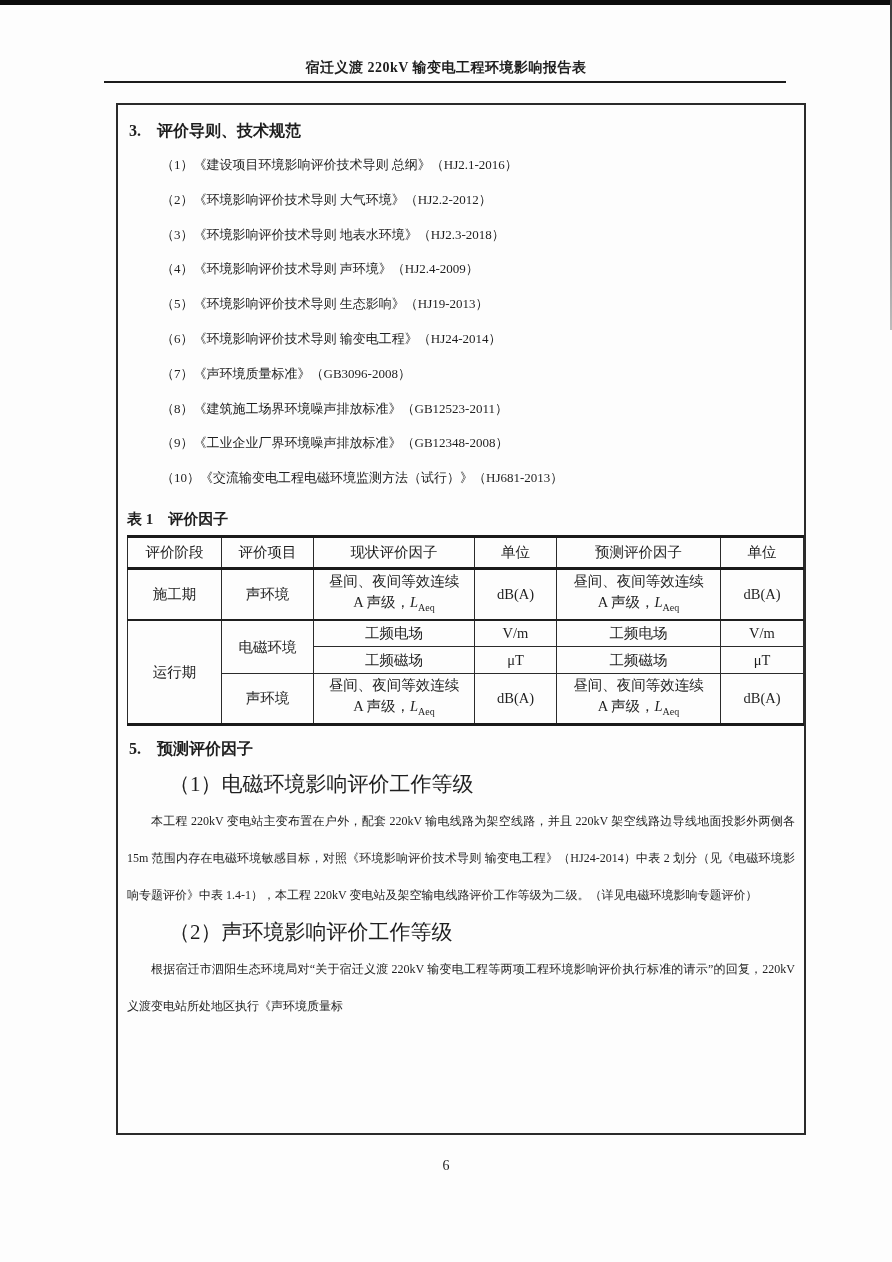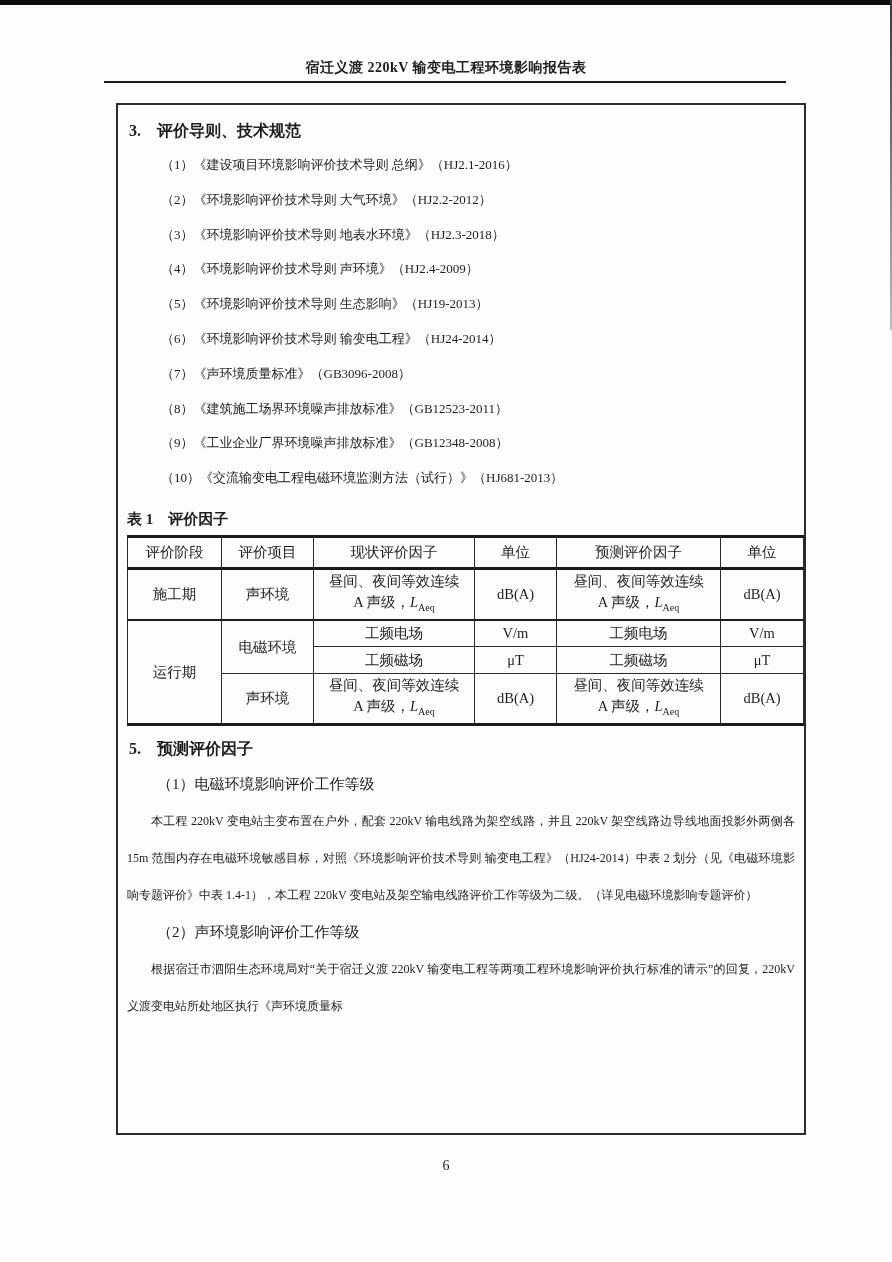--- a/index.html
+++ b/index.html
@@ -40,21 +40,21 @@
   }
   table.factors thead th { height:32px; border-bottom:3px solid #1a1a1a; }
   tr.tall td { height:50px; }
   tr.short td { height:27px; }
   tr.opstart td { border-top:2px solid #1f1f1f; }
   td.nb { border-bottom-style:hidden; }
   td.nt { border-top-style:hidden; }
   .nl { line-height:21px; }
   .sym { font-style:italic; font-family:"Liberation Serif",serif; }
   sub.subsc { font-size:10px; }
-  .sub-heading { font-size:15px; line-height:37px; text-indent:2em; margin:0; }
+  .sub-heading { font-size:21px; line-height:37px; text-indent:2em; margin:0; }
   .para { font-size:12px; line-height:37px; text-indent:2em; text-align:justify; margin:0; }
   .page-number {
     position:absolute; top:1158px; left:0; width:892px; text-align:center; font-size:14px;
   }
 </style>
 </head>
 <body>
 
 <div class="top-strip"></div>
 <div class="right-strip"></div>

